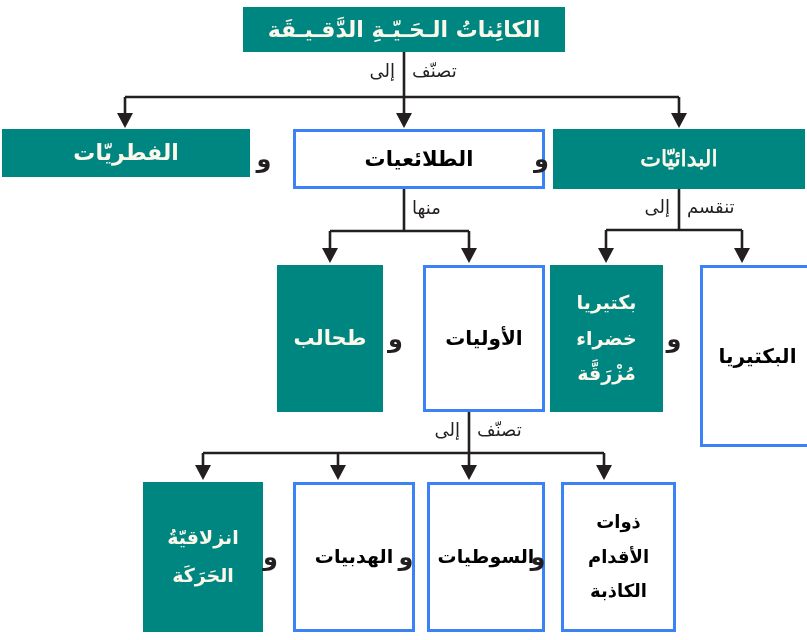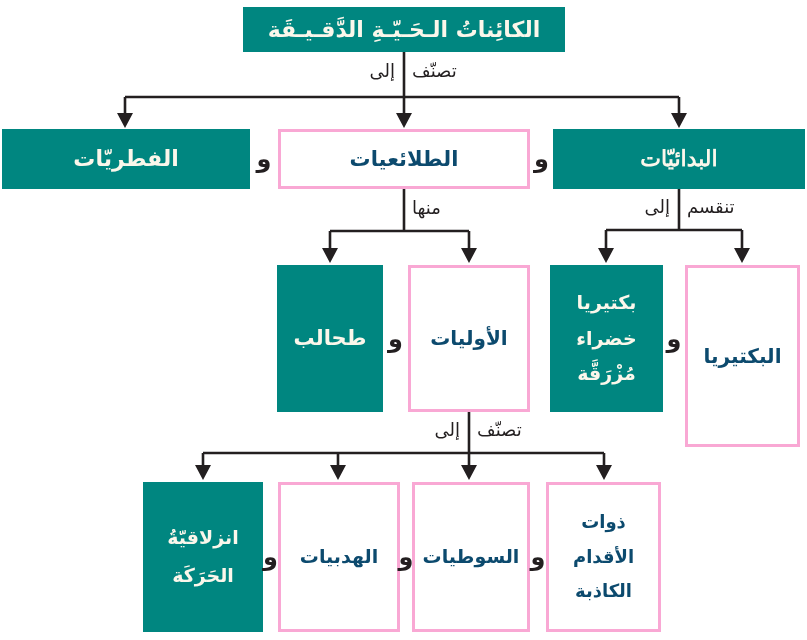--- a/index.html
+++ b/index.html
@@ -15,21 +15,21 @@
   .box{
     position:absolute;
     display:flex;flex-direction:column;
     align-items:center;justify-content:center;
     text-align:center;
     font-weight:bold;
     box-sizing:border-box;
     line-height:1.25;
   }
   .solid{background:#008680;color:#FBF7EB;}
-  .outline{background:#ffffff;border:3px solid #f9a8d4;color:#0c4a6e;}
+  .outline{background:#ffffff;border:3px solid #3b82f6;color:#000000;margin-left:15px;}
   .multiline{justify-content:space-evenly;padding:14px 2px;}
   .multiline span{display:block;}
   .and-sep{
     position:absolute;
     display:flex;align-items:center;justify-content:center;
     color:#231F20;font-weight:bold;font-size:24px;
   }
   .edge-label{
     position:absolute;
     color:#231F20;font-size:18px;
@@ -76,21 +76,21 @@
   <span class="edge-label" style="left:412px;top:197px;">منها</span>
 
   <span class="edge-label" style="left:687px;top:196px;">تنقسم</span>
   <span class="edge-label" style="right:137px;top:196px;">إلى</span>
 
   <span class="edge-label" style="left:477px;top:419px;">تصنّف</span>
   <span class="edge-label" style="right:347px;top:419px;">إلى</span>
 
   <div class="box solid fs22" style="left:243px;top:7px;width:322px;height:45px;">الكائِناتُ الـحَـيّـةِ الدَّقـيـقَة</div>
 
-  <div class="box solid fs22" style="left:2px;top:129px;width:248px;height:60px;">الفطريّات</div>
+  <div class="box solid fs22" style="left:2px;top:129px;width:248px;height:48px;">الفطريّات</div>
   <div class="and-sep" style="left:250px;top:129px;width:28px;height:60px;">و</div>
   <div class="box outline fs21" style="left:278px;top:129px;width:252px;height:60px;">الطلائعيات</div>
   <div class="and-sep" style="left:530px;top:129px;width:23px;height:60px;">و</div>
   <div class="box solid fs22" style="left:553px;top:129px;width:252px;height:60px;font-family:Liberation Serif, serif;">البدائيّات</div>
 
   <div class="box solid fs21" style="left:277px;top:265px;width:106px;height:147px;">طحالب</div>
   <div class="and-sep" style="left:383px;top:265px;width:25px;height:147px;">و</div>
   <div class="box solid multiline fs19" style="left:550px;top:265px;width:113px;height:147px;">
     <span>بكتيريا</span>
     <span>خضراء</span>

